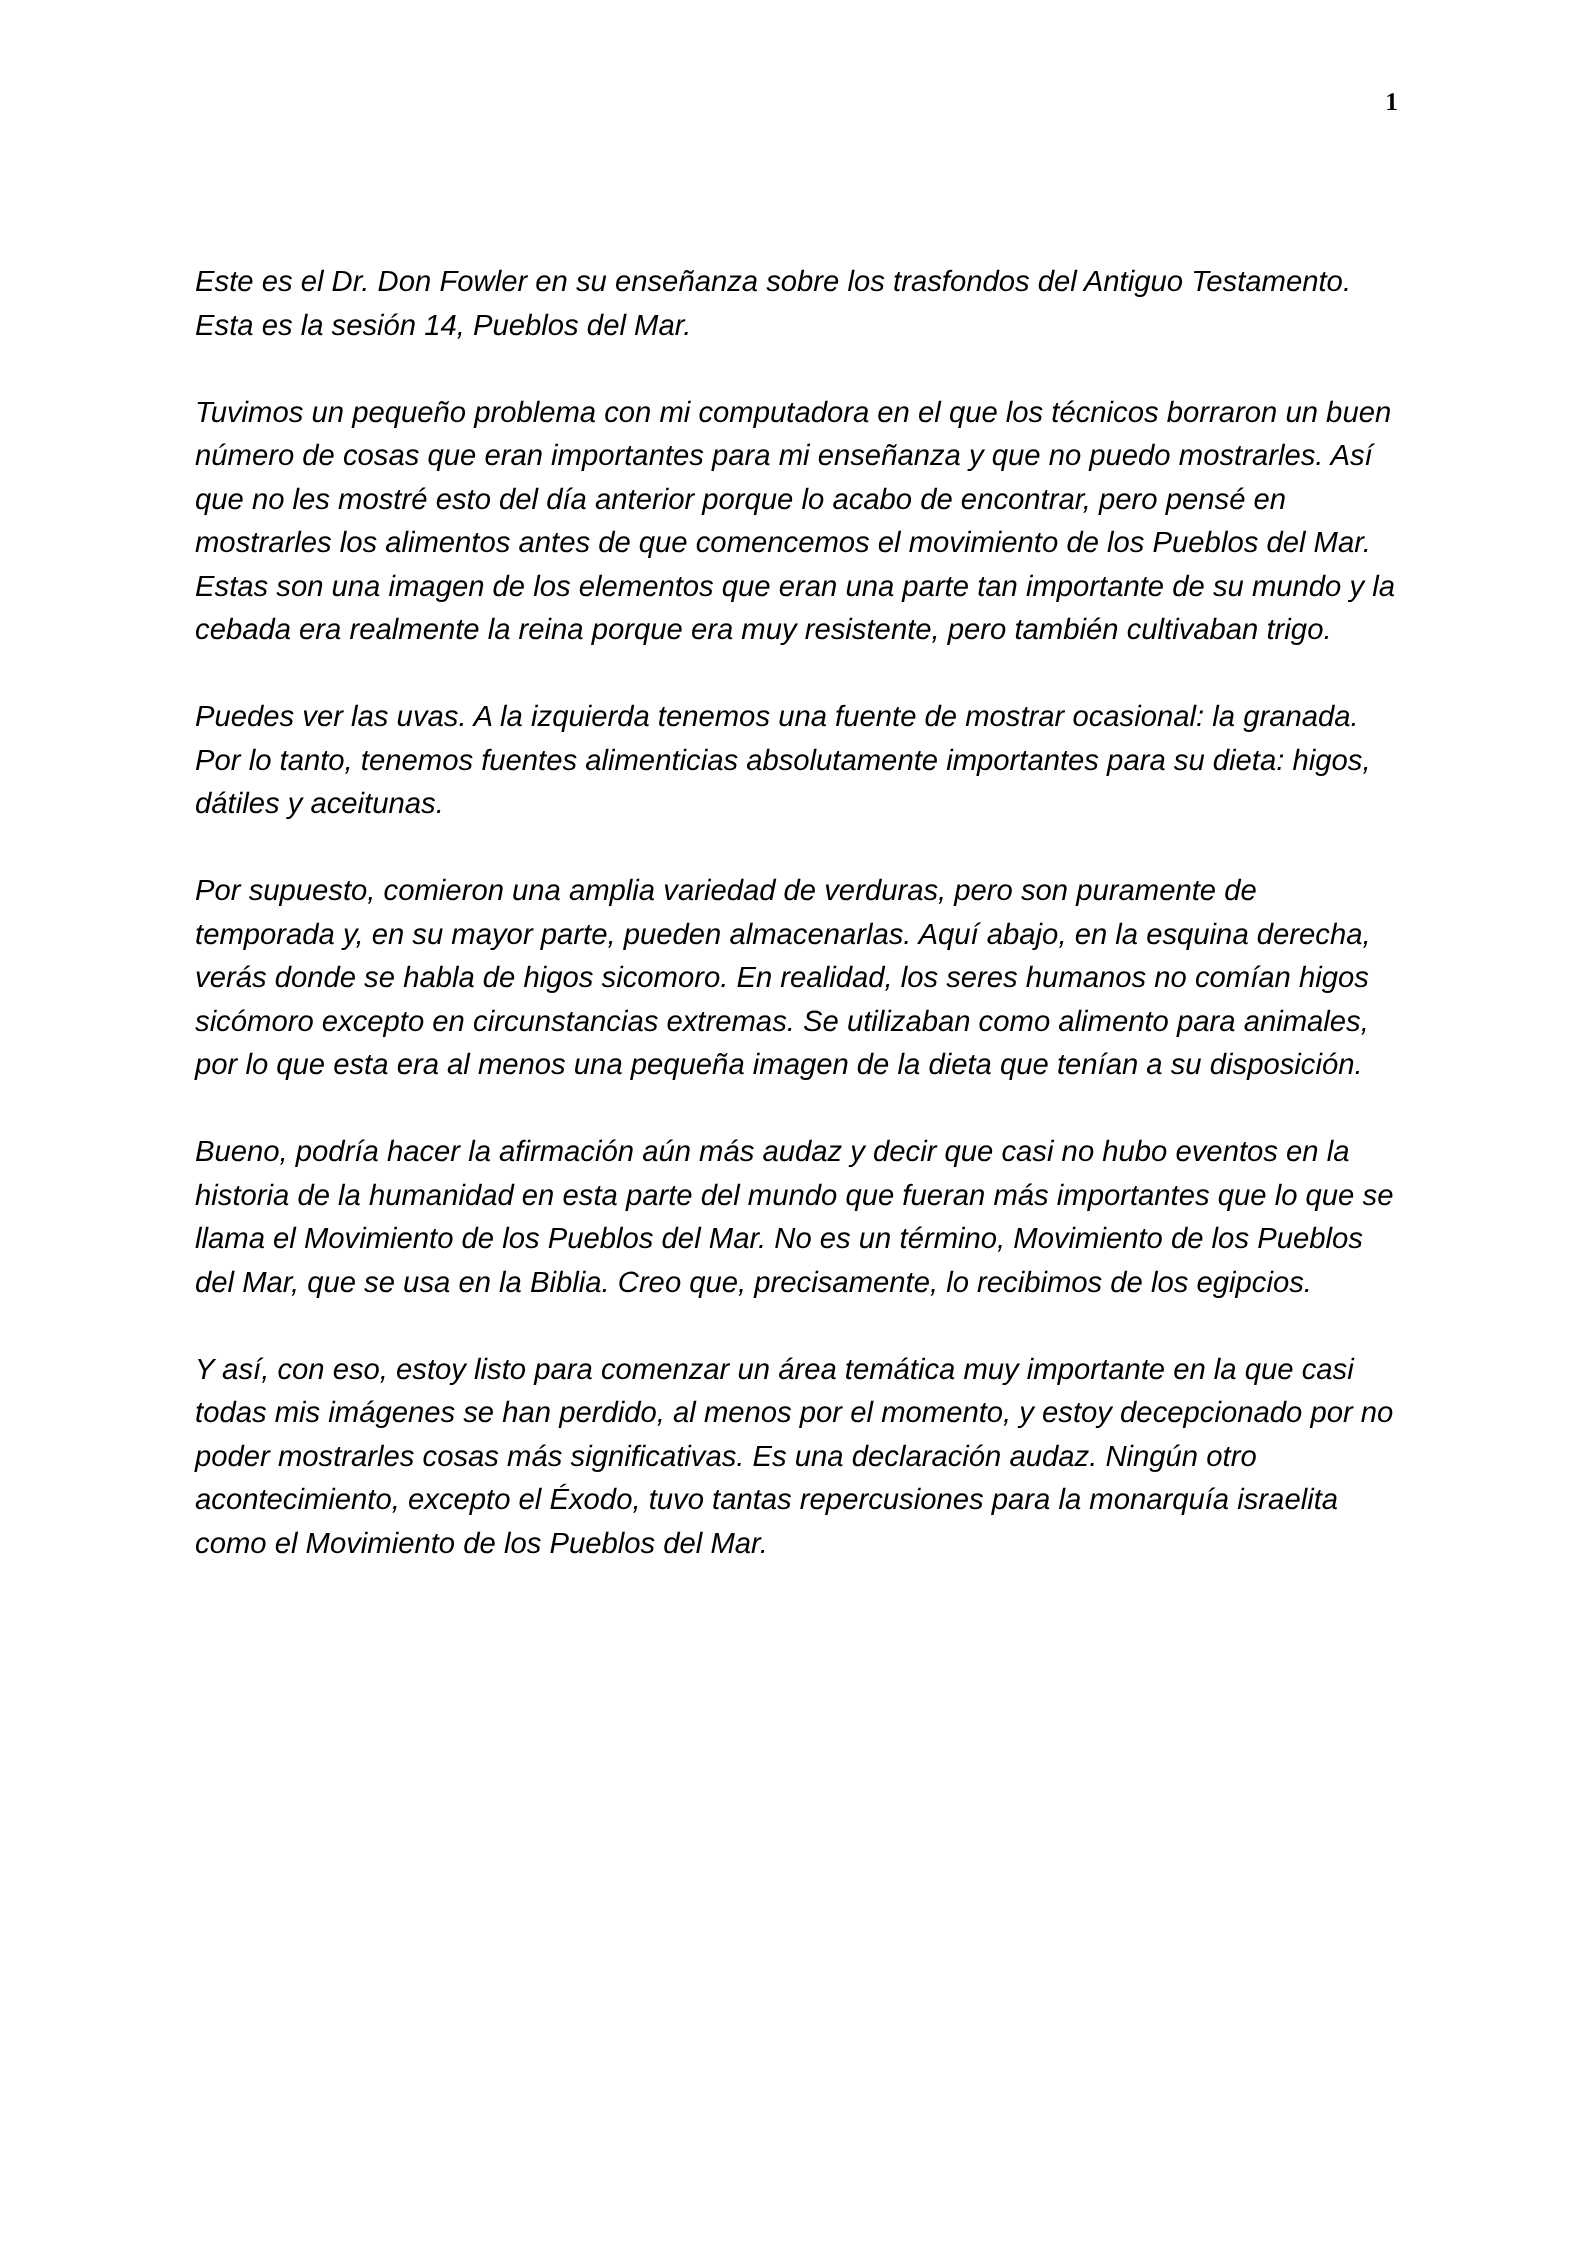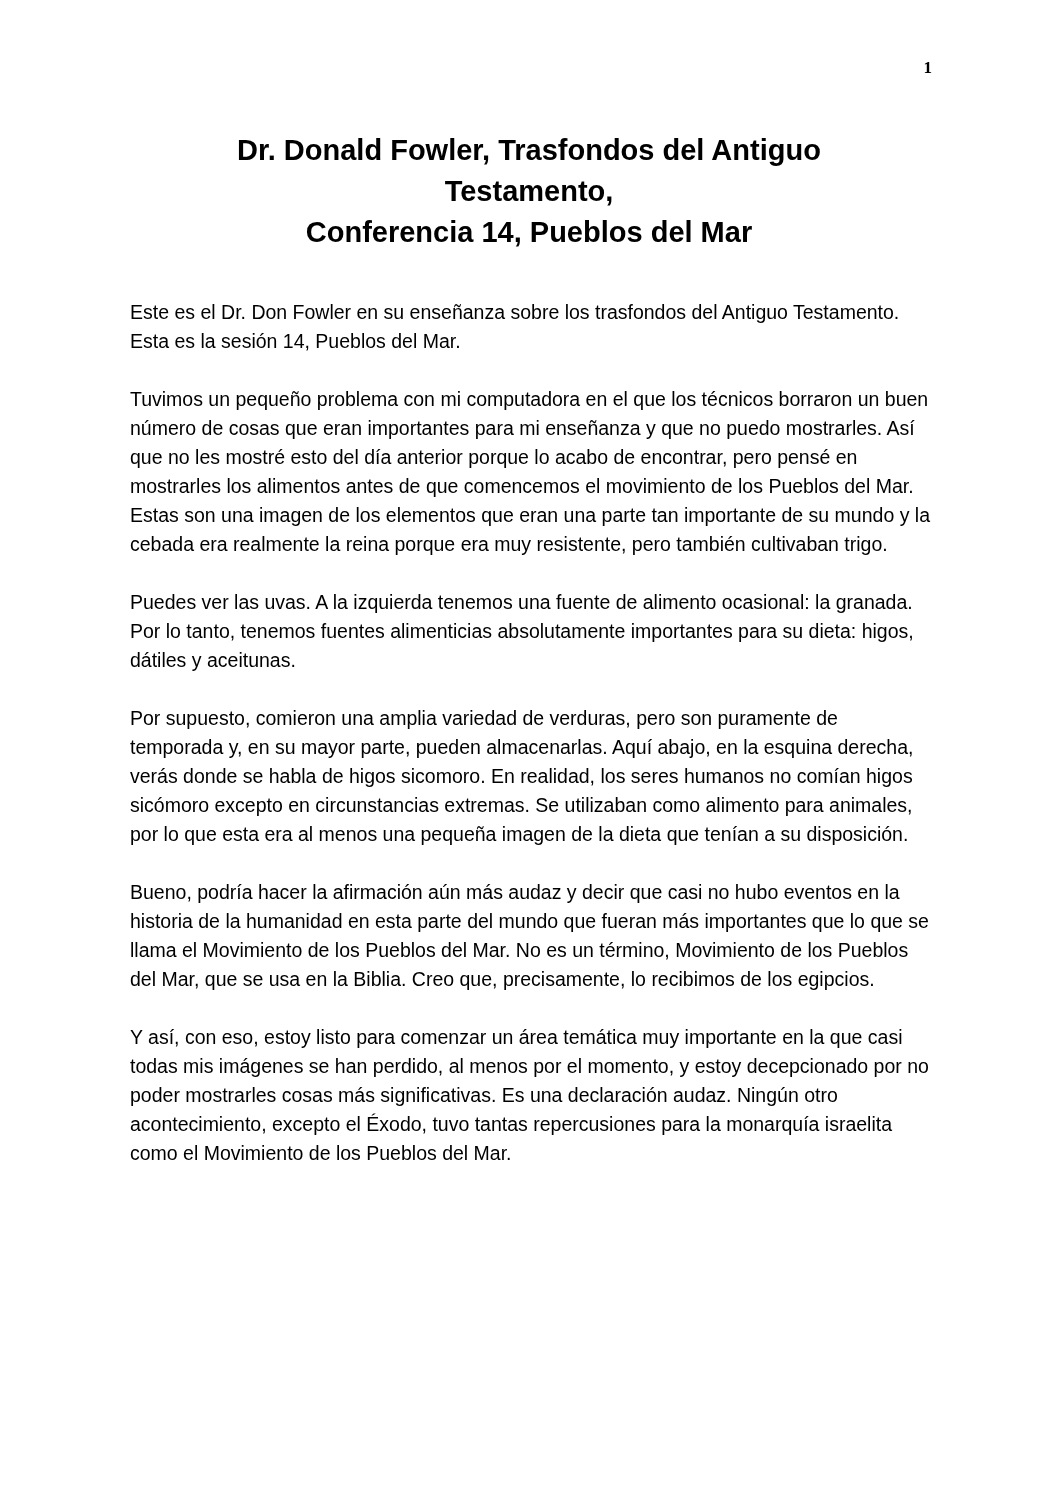--- a/index.html
+++ b/index.html
@@ -42,39 +42,36 @@
     font-weight: 400;
     color: #000000;
   }
   .doc-body {
     width: 802px;
     margin: 0 auto 0 130px;
     padding-top: 44px;
     font-size: 19.5px;
     line-height: 29px;
     text-align: left;
+    font-style: italic;
   }
   .doc-body p { margin-bottom: 29px; }
 </style>
 </head>
 <body>
 
 <div class="page">
 
   <div class="page-number">1</div>
 
   <div class="doc-header">
-    <h1 class="doc-title">
-      <span>Dr. Donald Fowler, Trasfondos del Antiguo Testamento,</span><br>
-      <span>Conferencia 14, Pueblos del Mar</span>
-    </h1>
   </div>
 
   <div class="doc-body">
     <p>Este es el Dr. Don Fowler en su enseñanza sobre los trasfondos del Antiguo Testamento. Esta es la sesión 14, Pueblos del Mar.</p>
     <p>Tuvimos un pequeño problema con mi computadora en el que los técnicos borraron un buen número de cosas que eran importantes para mi enseñanza y que no puedo mostrarles. Así que no les mostré esto del día anterior porque lo acabo de encontrar, pero pensé en mostrarles los alimentos antes de que comencemos el movimiento de los Pueblos del Mar. Estas son una imagen de los elementos que eran una parte tan importante de su mundo y la cebada era realmente la reina porque era muy resistente, pero también cultivaban trigo.</p>
-    <p>Puedes ver las uvas. A la izquierda tenemos una fuente de alimento ocasional: la granada. Por lo tanto, tenemos fuentes alimenticias absolutamente importantes para su dieta: higos, dátiles y aceitunas.</p>
+    <p>Puedes ver las uvas. A la izquierda tenemos una fuente de mostrar ocasional: la granada. Por lo tanto, tenemos fuentes alimenticias absolutamente importantes para su dieta: higos, dátiles y aceitunas.</p>
     <p>Por supuesto, comieron una amplia variedad de verduras, pero son puramente de temporada y, en su mayor parte, pueden almacenarlas. Aquí abajo, en la esquina derecha, verás donde se habla de higos sicomoro. En realidad, los seres humanos no comían higos sicómoro excepto en circunstancias extremas. Se utilizaban como alimento para animales, por lo que esta era al menos una pequeña imagen de la dieta que tenían a su disposición.</p>
     <p>Bueno, podría hacer la afirmación aún más audaz y decir que casi no hubo eventos en la historia de la humanidad en esta parte del mundo que fueran más importantes que lo que se llama el Movimiento de los Pueblos del Mar. No es un término, Movimiento de los Pueblos del Mar, que se usa en la Biblia. Creo que, precisamente, lo recibimos de los egipcios.</p>
     <p>Y así, con eso, estoy listo para comenzar un área temática muy importante en la que casi todas mis imágenes se han perdido, al menos por el momento, y estoy decepcionado por no poder mostrarles cosas más significativas. Es una declaración audaz. Ningún otro acontecimiento, excepto el Éxodo, tuvo tantas repercusiones para la monarquía israelita como el Movimiento de los Pueblos del Mar.</p>
   </div>
 
 </div>
 
 </body></html>

